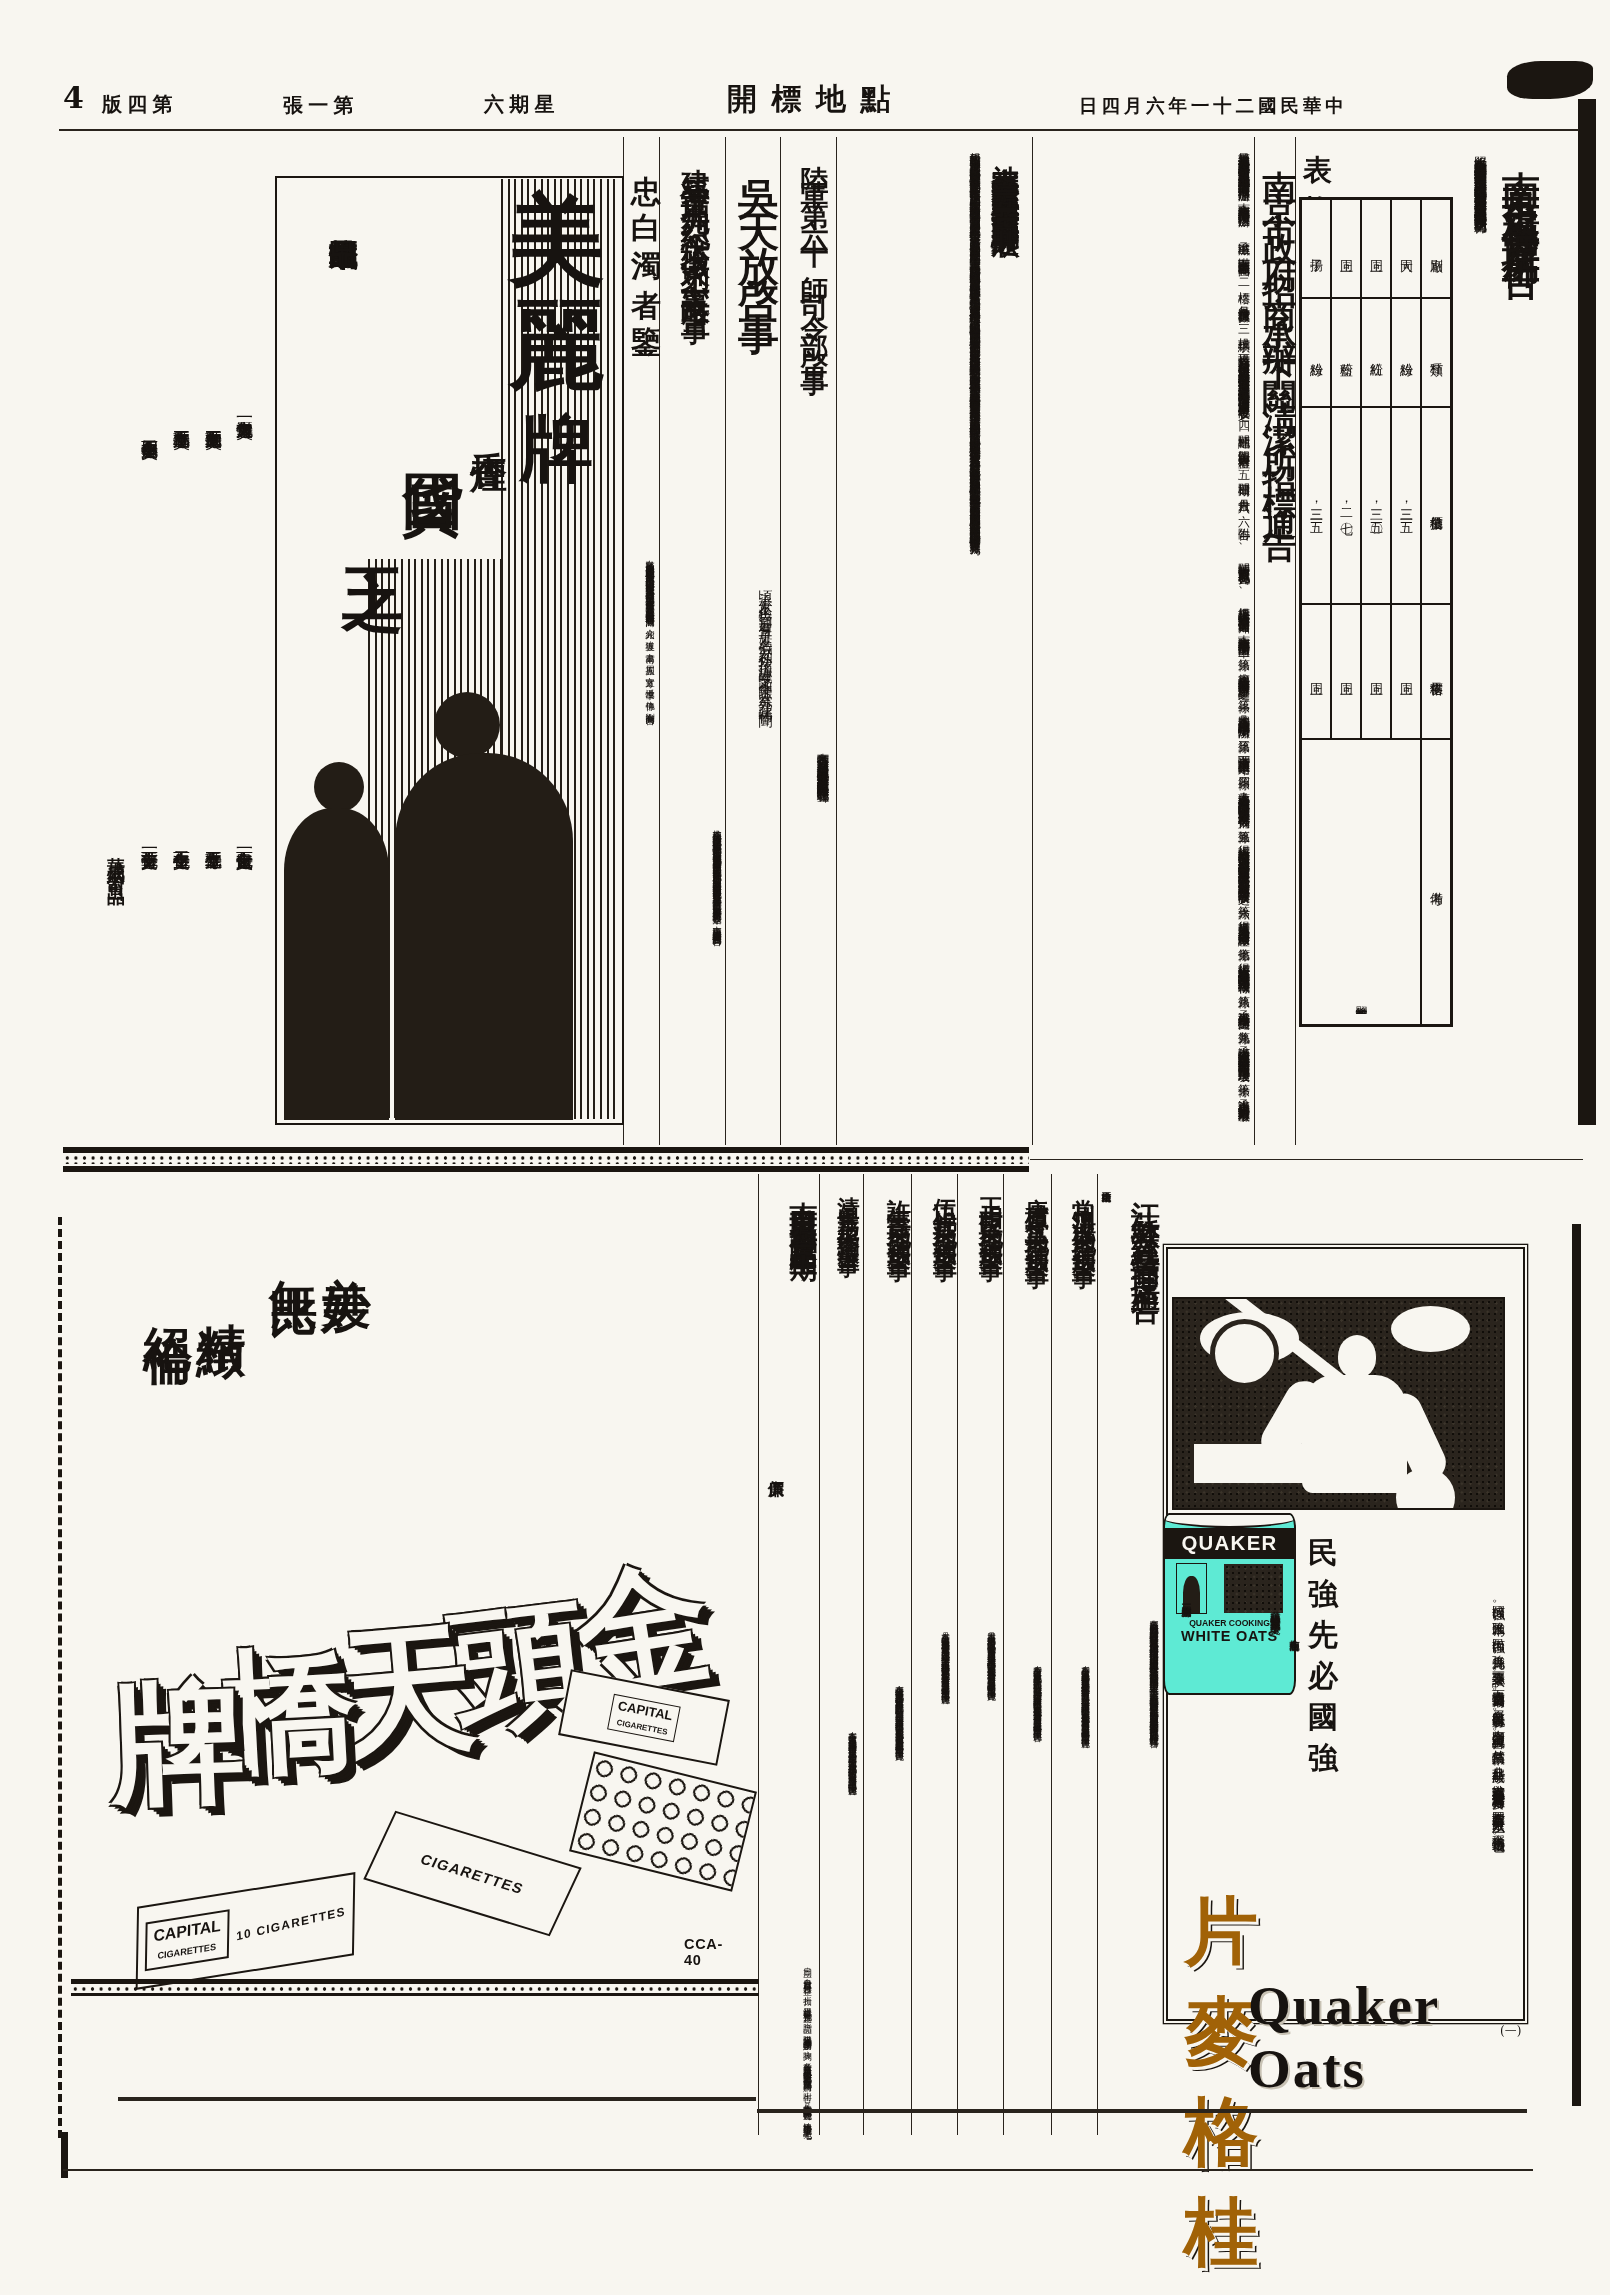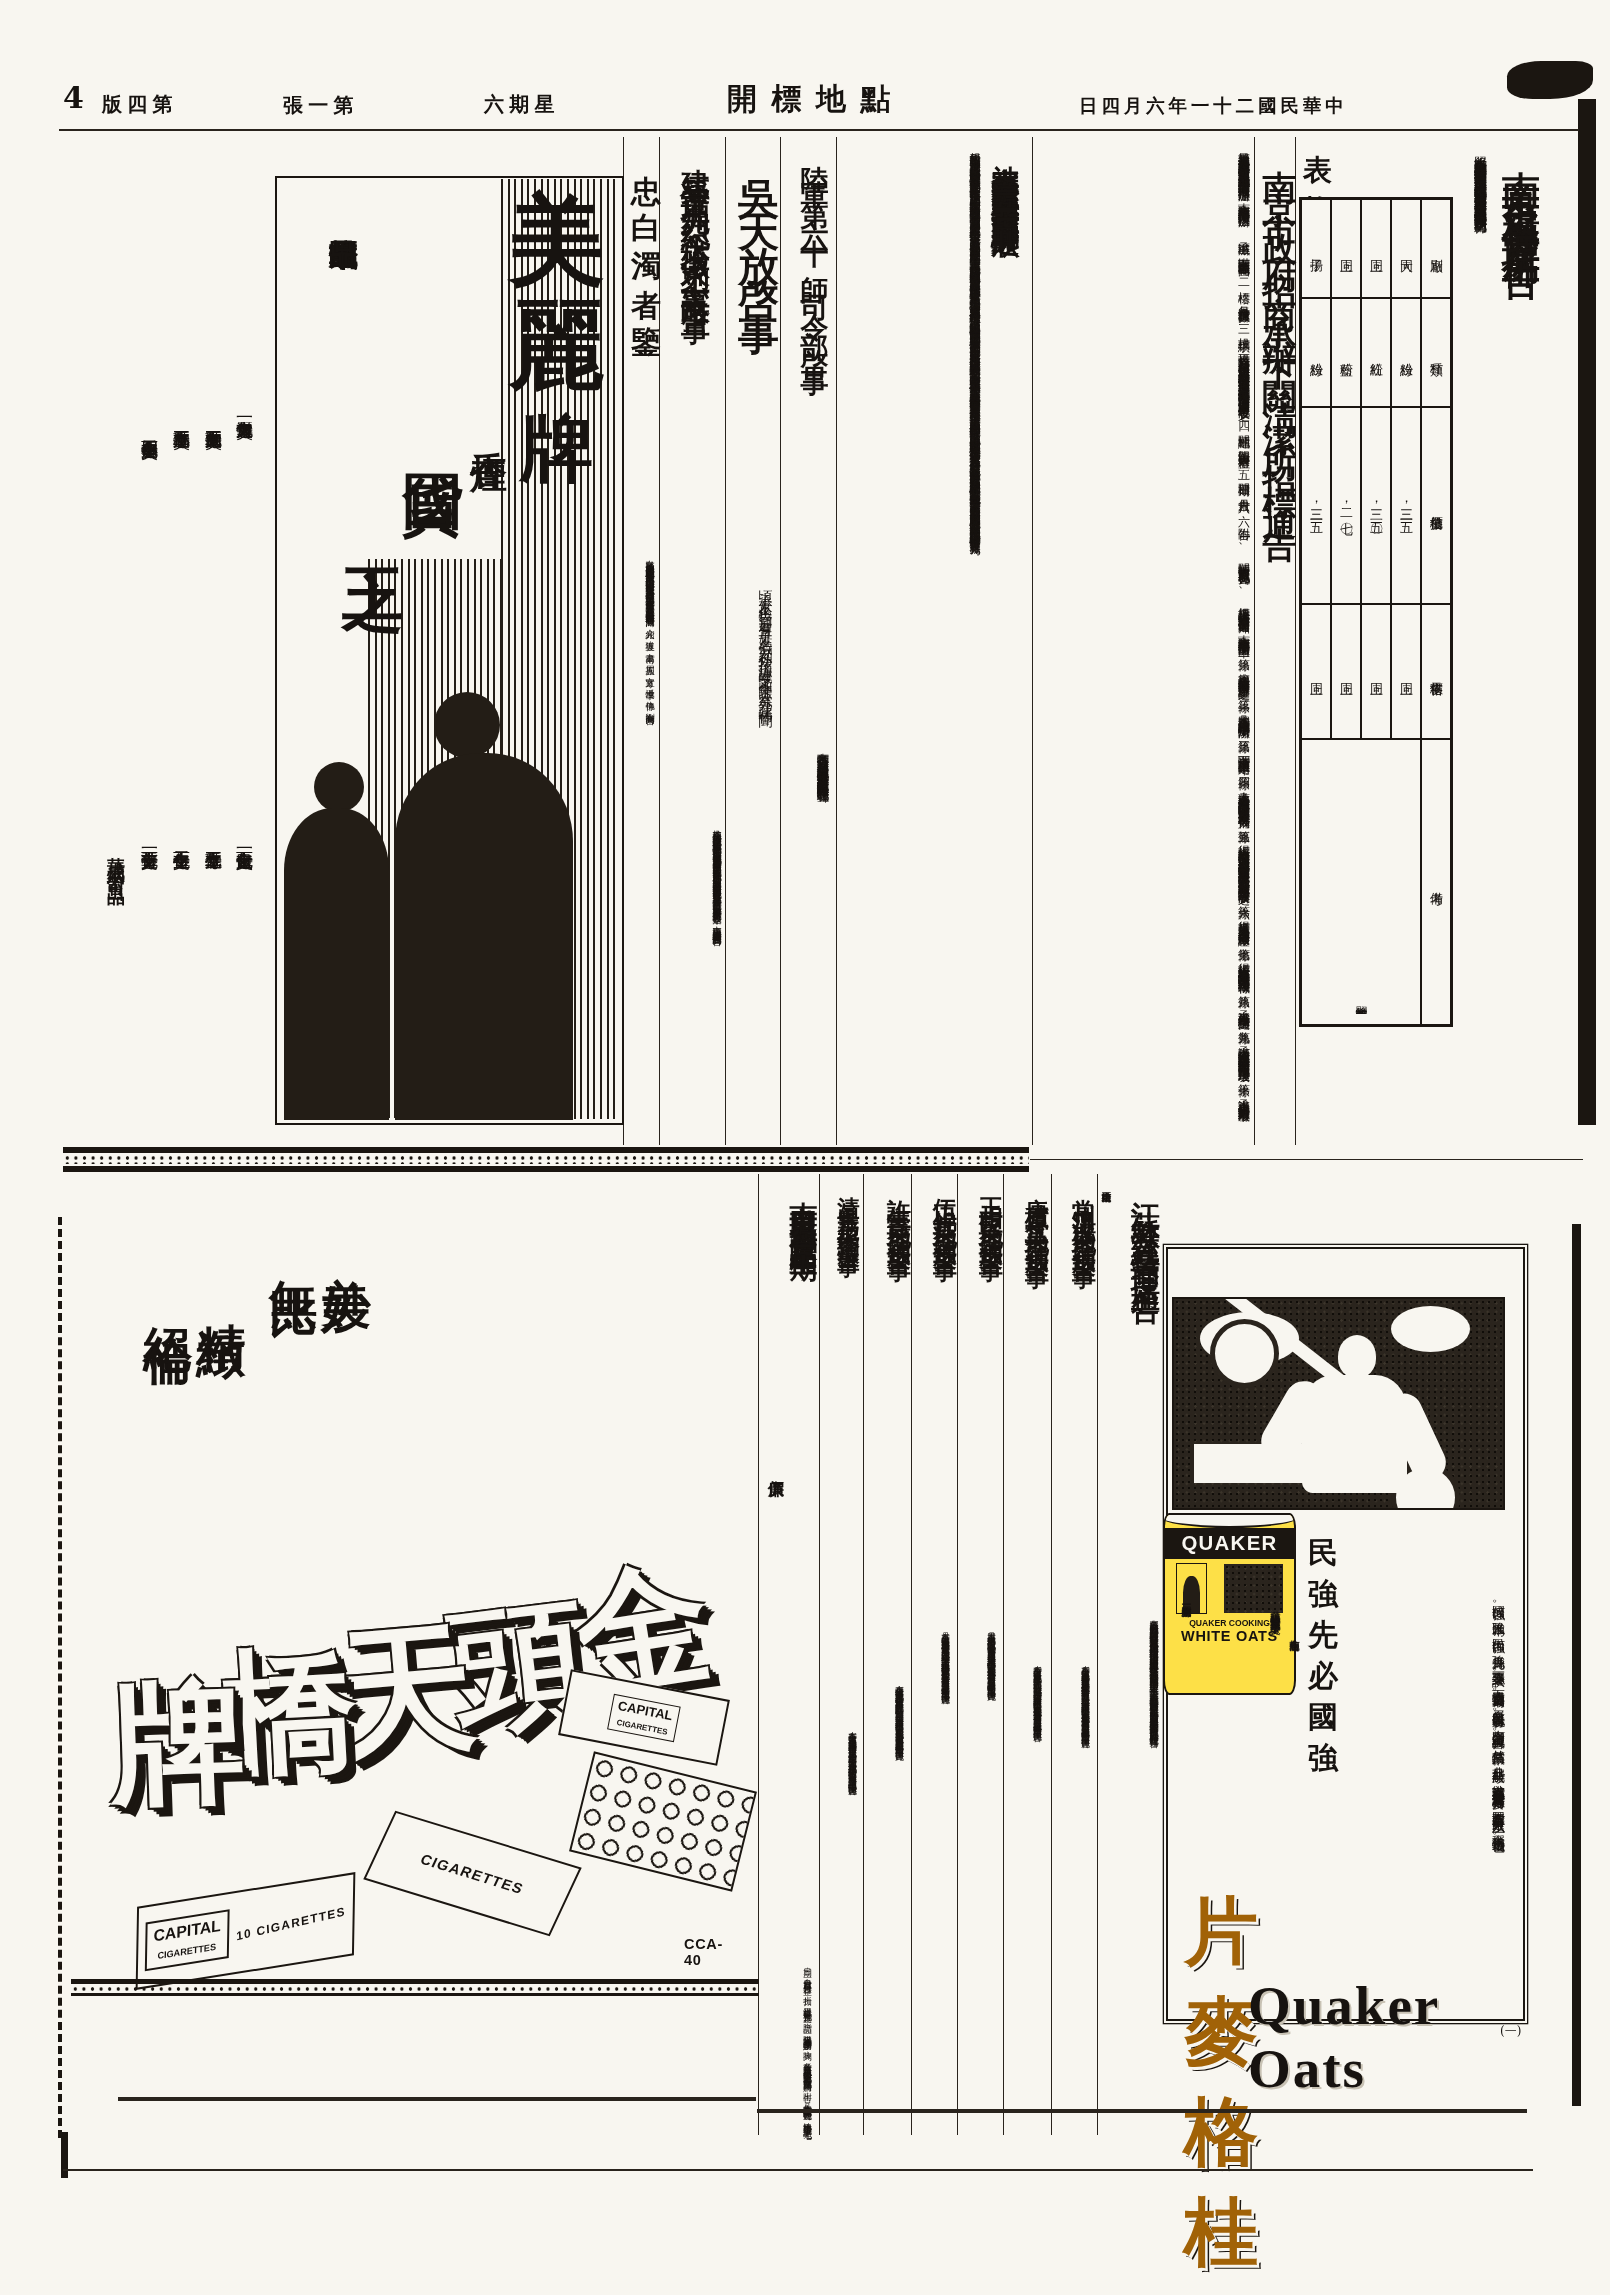--- a/index.html
+++ b/index.html
@@ -280,21 +280,21 @@
       <div class="abs white" style="left:217px;top:6.6px;width:79px;height:46px;border-radius:50%;"></div>
       <div class="abs white" style="left:20px;top:145px;width:112px;height:39px;"></div>
       <div class="abs white" style="left:39px;top:-26px;width:171px;height:13px;transform:rotate(38deg);transform-origin:left top;"></div>
       <div class="abs white" style="left:36px;top:20px;width:59px;height:59px;border-radius:50%;border:5.3px solid #2a241d;"></div>
       <div class="abs white" style="left:217px;top:164px;width:59px;height:59px;border-radius:50%;border:5.3px solid #2a241d;"></div>
       <div class="abs white" style="left:164px;top:36px;width:38px;height:43px;border-radius:50% 50% 45% 45%;"></div>
       <div class="abs white" style="left:128px;top:76px;width:105px;height:118px;border-radius:30% 30% 10% 10%;"></div>
       <div class="abs white" style="left:99px;top:79px;width:39px;height:86px;transform:rotate(30deg);border-radius:20px;"></div>
       <div class="abs white" style="left:224px;top:92px;width:36px;height:92px;transform:rotate(-25deg);border-radius:20px;"></div>
     </div>
-    <div class="abs" style="left:1163px;top:1513px;width:129px;height:178px;border:2px solid #1b1611;border-radius:6.6px/14.5px;background:#fde047;overflow:hidden;">
+    <div class="abs" style="left:1163px;top:1513px;width:129px;height:178px;border:2px solid #1b1611;border-radius:6.6px/14.5px;background:#5eead4;overflow:hidden;">
       <div style="height:20px;border-bottom:2px solid #1b1611;border-radius:50%;margin:-9.2px -4px 0 -4px;background:#f8f6f0;"></div>
       <div class="sans hl" style="background:#1b1611;color:#f8f6f0;text-align:center;font-size:20.4px;letter-spacing:1.3px;padding:4px 0;">QUAKER</div>
       <div style="display:flex;align-items:center;justify-content:space-around;padding:4px 2.6px;">
         <div style="width:29px;height:49px;border:1.3px solid #1b1611;display:flex;align-items:flex-end;justify-content:center;">
           <div class="sil" style="width:17px;height:37px;border-radius:45% 45% 0 0;"></div>
         </div>
         <div class="half" style="width:59px;height:49px;"></div>
       </div>
       <div class="sans hl" style="text-align:center;font-size:8.6px;">QUAKER COOKING</div>
       <div class="sans hl" style="text-align:center;font-size:14.5px;letter-spacing:0.7px;">WHITE OATS</div>

